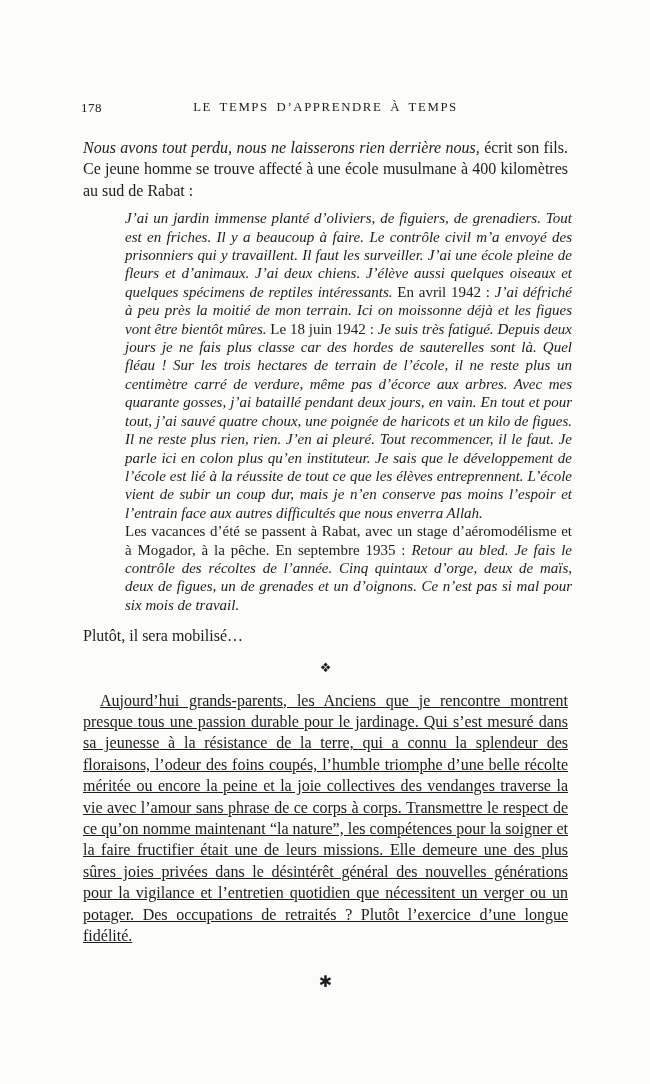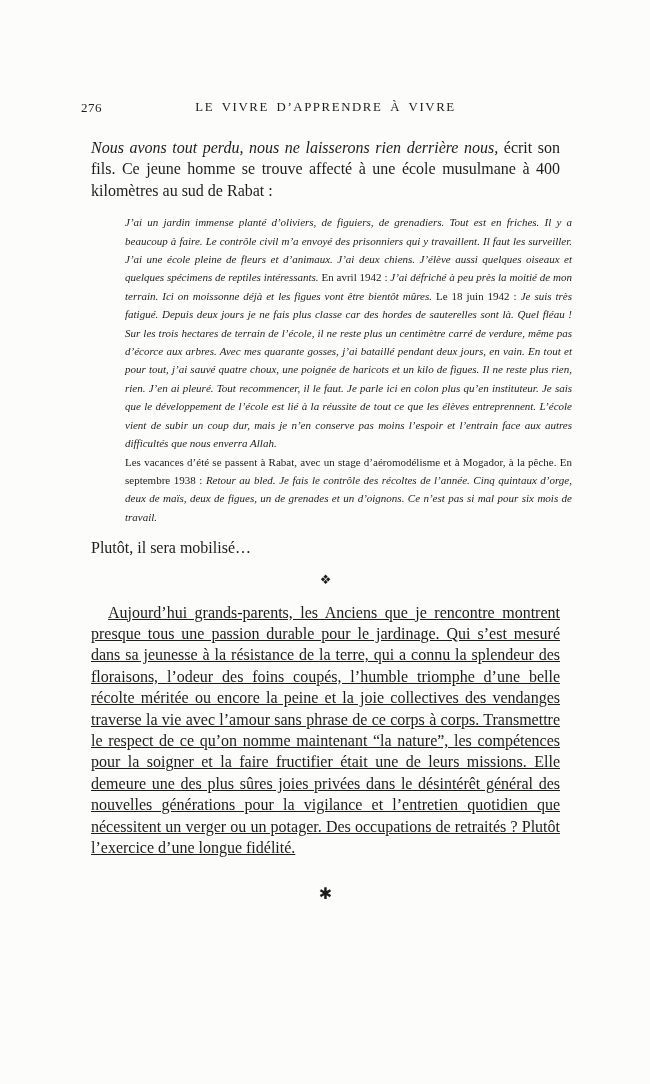--- a/index.html
+++ b/index.html
@@ -29,29 +29,29 @@
     position:absolute;left:2px;top:0;
     letter-spacing:0.5px;
   }
   .running-title{
     position:absolute;left:0;right:0;top:0;
     text-align:center;
     letter-spacing:1.6px;
     word-spacing:3px;
     font-size:12.8px;
   }
-  p{margin:12px;}
+  p{margin:4px;}
   .body-para{
     font-size:16px;
     line-height:21.4px;
     text-align:justify;
   }
   .quote{
     margin:8px 0 0 46px;
-    font-size:11px;
+    font-size:15px;
     line-height:18.4px;
     font-style:italic;
     text-align:justify;
   }
   .quote .roman{font-style:normal;}
   .quote-para{margin:0;}
   .transition{margin-top:11px;text-align:left;}
   .divider{
     text-align:center;
     font-size:13px;
@@ -69,29 +69,29 @@
     margin-top:28px;
     line-height:16px;
   }
 </style>
 </head>
 <body>
 
 <div class="page">
 
   <div class="header">
-    <span class="folio">276</span>
-    <span class="running-title">LE VIVRE D’APPRENDRE À VIVRE</span>
+    <span class="folio">178</span>
+    <span class="running-title">LE TEMPS D’APPRENDRE À TEMPS</span>
   </div>
 
   <p class="body-para"><em>Nous avons tout perdu, nous ne laisserons rien derrière nous,</em><span> écrit son fils. Ce jeune homme se trouve affecté à une école musulmane à 400 kilomètres au sud de Rabat :</span></p>
 
   <blockquote class="quote" style="margin-right:0;">
     <p class="quote-para"><span>J’ai un jardin immense planté d’oliviers, de figuiers, de grenadiers. Tout est en friches. Il y a beaucoup à faire. Le contrôle civil m’a envoyé des prisonniers qui y travaillent. Il faut les surveiller. J’ai une école pleine de fleurs et d’animaux. J’ai deux chiens. J’élève aussi quelques oiseaux et quelques spécimens de reptiles intéressants. </span><span class="roman">En avril 1942 : </span><span>J’ai défriché à peu près la moitié de mon terrain. Ici on moissonne déjà et les figues vont être bientôt mûres. </span><span class="roman">Le 18 juin 1942 : </span><span>Je suis très fatigué. Depuis deux jours je ne fais plus classe car des hordes de sauterelles sont là. Quel fléau ! Sur les trois hectares de terrain de l’école, il ne reste plus un centimètre carré de verdure, même pas d’écorce aux arbres. Avec mes quarante gosses, j’ai bataillé pendant deux jours, en vain. En tout et pour tout, j’ai sauvé quatre choux, une poignée de haricots et un kilo de figues. Il ne reste plus rien, rien. J’en ai pleuré. Tout recommencer, il le faut. Je parle ici en colon plus qu’en instituteur. Je sais que le développement de l’école est lié à la réussite de tout ce que les élèves entreprennent. L’école vient de subir un coup dur, mais je n’en conserve pas moins l’espoir et l’entrain face aux autres difficultés que nous enverra Allah.</span></p>
-    <p class="quote-para"><span class="roman">Les vacances d’été se passent à Rabat, avec un stage d’aéromodélisme et à Mogador, à la pêche. En septembre 1938 : </span><span>Retour au bled. Je fais le contrôle des récoltes de l’année. Cinq quintaux d’orge, deux de maïs, deux de figues, un de grenades et un d’oignons. Ce n’est pas si mal pour six mois de travail.</span></p>
+    <p class="quote-para"><span class="roman">Les vacances d’été se passent à Rabat, avec un stage d’aéromodélisme et à Mogador, à la pêche. En septembre 1935 : </span><span>Retour au bled. Je fais le contrôle des récoltes de l’année. Cinq quintaux d’orge, deux de maïs, deux de figues, un de grenades et un d’oignons. Ce n’est pas si mal pour six mois de travail.</span></p>
   </blockquote>
 
   <p class="body-para transition">Plutôt, il sera mobilisé…</p>
 
   <div class="divider">❖</div>
 
   <p class="body-para closing">Aujourd’hui grands-parents, les Anciens que je rencontre montrent presque tous une passion durable pour le jardinage. Qui s’est mesuré dans sa jeunesse à la résistance de la terre, qui a connu la splendeur des floraisons, l’odeur des foins coupés, l’humble triomphe d’une belle récolte méritée ou encore la peine et la joie collectives des vendanges traverse la vie avec l’amour sans phrase de ce corps à corps. Transmettre le respect de ce qu’on nomme maintenant “la nature”, les compétences pour la soigner et la faire fructifier était une de leurs missions. Elle demeure une des plus sûres joies privées dans le désintérêt général des nouvelles générations pour la vigilance et l’entretien quotidien que nécessitent un verger ou un potager. Des occupations de retraités ? Plutôt l’exercice d’une longue fidélité.</p>
 
   <div class="footer-ornament">✱</div>
 

